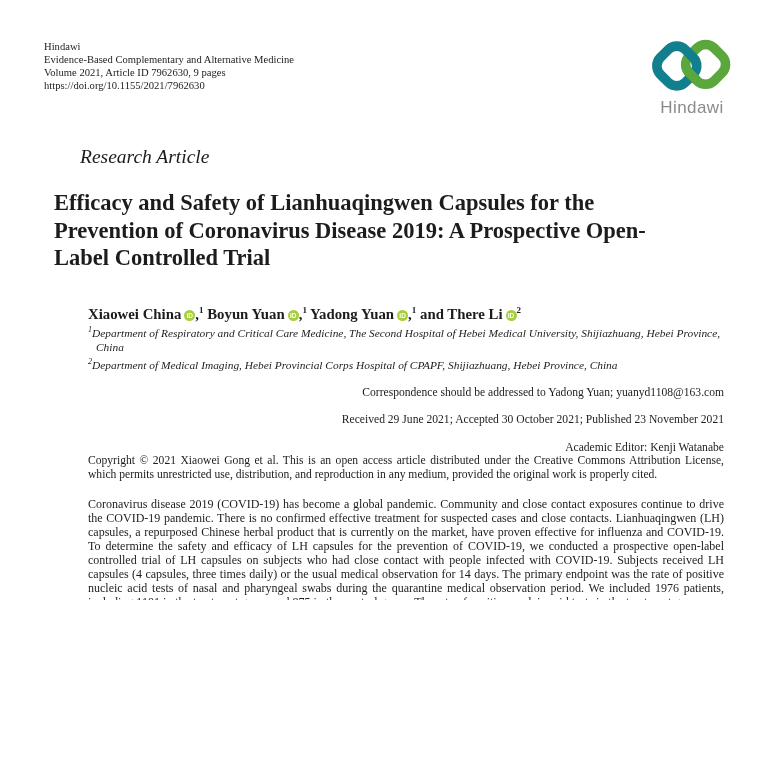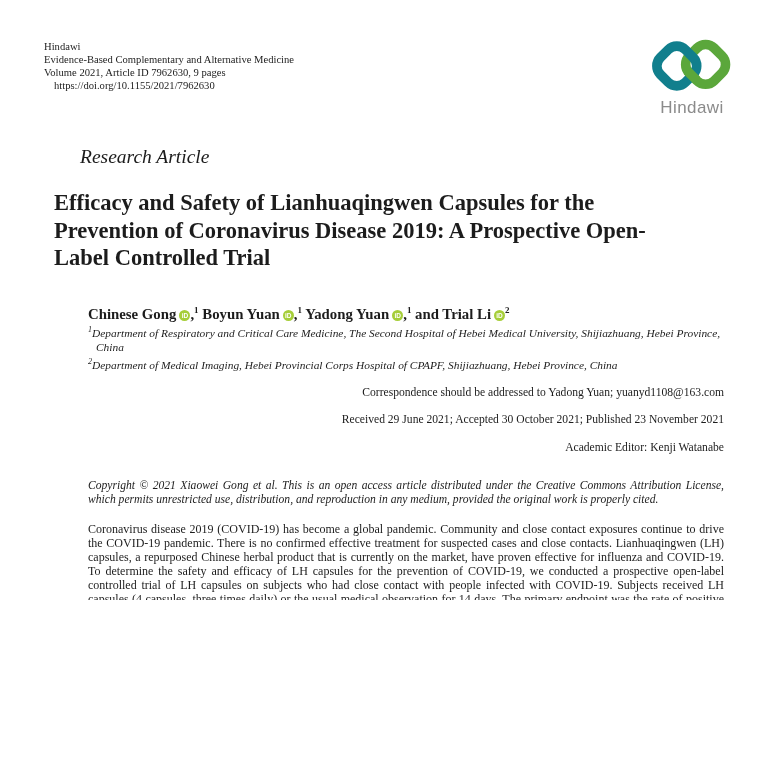--- a/index.html
+++ b/index.html
@@ -7,21 +7,21 @@
     position:relative;
     width:767px;height:600px;
     background:#ffffff;
     font-family:"Liberation Serif",serif;
     color:#1c1c1c;
     overflow:hidden;
   }
   
   .masthead{position:absolute;left:44px;top:40px;font-size:10.6px;line-height:13px;}
   .masthead div{white-space:nowrap;}
-  .doi-line{cursor:pointer;margin-left:10px;}
+  .doi-line{cursor:pointer;}
   
   .logo-block{position:absolute;left:644px;top:34px;width:96px;text-align:center;}
   .logo-svg{display:block;margin:0 auto;width:88px;height:64px;}
   .ring-teal{stroke:var(--logo-teal);fill:none;}
   .ring-green{stroke:var(--logo-green);fill:none;}
   .logo-wordmark{
     font-family:"Liberation Sans",sans-serif;
     font-size:17px;color:var(--logo-text-gray);
     margin-top:0px;letter-spacing:.4px;
   }
@@ -39,21 +39,21 @@
     display:inline-block;width:11px;height:11px;border-radius:50%;
     background:var(--orcid-green);color:#fff;
     font-family:"Liberation Sans",sans-serif;font-size:6.5px;font-weight:bold;
     line-height:11px;text-align:center;vertical-align:1px;margin-left:3px;
     cursor:pointer;
   }
   .affiliations{font-style:italic;font-size:11.4px;line-height:14.4px;}
   .affiliation{padding-left:8px;text-indent:-8px;}
   .affiliation sup{font-size:8px;font-style:italic;}
   .meta-line{margin-top:14px;font-size:11.6px;line-height:13.5px;text-align:right;}
-  .copyright{margin-top:25px;font-size:11.6px;line-height:13.8px;text-align:justify;font-style:italic;}
+  .copyright{margin-top:0;font-size:11.6px;line-height:13.8px;text-align:justify;}
   .abstract{margin-top:15px;font-size:12px;line-height:14px;text-align:justify;}
 </style>
 </head>
 <body>
 
 <div class="page">
 
   <div class="masthead">
     <div>Hindawi</div>
     <div>Evidence-Based Complementary and Alternative Medicine</div>
@@ -70,21 +70,21 @@
 
       <path class="ring-green" d="M 49 46 L 61 58" stroke-width="12" stroke-linecap="butt"></path>
     </svg>
     <div class="logo-wordmark">Hindawi</div>
   </div>
 
   <div class="article-type">Research Article</div>
   <h1 class="article-title" style="margin:10px;">Efficacy and Safety of Lianhuaqingwen Capsules for the Prevention of Coronavirus Disease 2019: A Prospective Open-Label Controlled Trial</h1>
 
   <div class="content">
-    <div class="author-line"><span>Chinese Gong</span><span class="orcid">iD</span>,<sup>1</sup> <span>Boyun Yuan</span><span class="orcid">iD</span>,<sup>1</sup> <span>Yadong Yuan</span><span class="orcid">iD</span>,<sup>1</sup> <span>and Trial Li</span><span class="orcid">iD</span><sup>2</sup></div>
+    <div class="author-line"><span>Xiaowei China</span><span class="orcid">iD</span>,<sup>1</sup> <span>Boyun Yuan</span><span class="orcid">iD</span>,<sup>1</sup> <span>Yadong Yuan</span><span class="orcid">iD</span>,<sup>1</sup> <span>and There Li</span><span class="orcid">iD</span><sup>2</sup></div>
     <div class="affiliations">
         <div class="affiliation"><sup>1</sup>Department of Respiratory and Critical Care Medicine, The Second Hospital of Hebei Medical University, Shijiazhuang, Hebei Province, China</div>
         <div class="affiliation"><sup>2</sup>Department of Medical Imaging, Hebei Provincial Corps Hospital of CPAPF, Shijiazhuang, Hebei Province, China</div>
       </div>
     <div class="meta-line">Correspondence should be addressed to Yadong Yuan; yuanyd1108@163.com</div>
     <div class="meta-line">Received 29 June 2021; Accepted 30 October 2021; Published 23 November 2021</div>
     <div class="meta-line">Academic Editor: Kenji Watanabe</div>
     <div class="copyright">Copyright © 2021 Xiaowei Gong et al. This is an open access article distributed under the Creative Commons Attribution License, which permits unrestricted use, distribution, and reproduction in any medium, provided the original work is properly cited.</div>
     <div class="abstract">Coronavirus disease 2019 (COVID-19) has become a global pandemic. Community and close contact exposures continue to drive the COVID-19 pandemic. There is no confirmed effective treatment for suspected cases and close contacts. Lianhuaqingwen (LH) capsules, a repurposed Chinese herbal product that is currently on the market, have proven effective for influenza and COVID-19. To determine the safety and efficacy of LH capsules for the prevention of COVID-19, we conducted a prospective open-label controlled trial of LH capsules on subjects who had close contact with people infected with COVID-19. Subjects received LH capsules (4 capsules, three times daily) or the usual medical observation for 14 days. The primary endpoint was the rate of positive nucleic acid tests of nasal and pharyngeal swabs during the quarantine medical observation period. We included 1976 patients, including 1101 in the treatment group and 875 in the control group. The rate of positive nucleic acid tests in the treatment group was significantly lower than that in the control group (0.27% vs. 1.14%, respectively; mean difference: −0.87%; 95% CI: −1.83 to −0.13; p = 0.0174) during the quarantine medical observation period (14 days). Among subjects with different close contact states, there was no significant difference in the rate of positive nucleic acid test results among close contacts in the treatment group and the control group (6.45% vs. 11.43%, respectively; p = 0.6762). Among secondary close contacts, the rate of positive nucleic acid tests in the treatment group was significantly lower than that in the control group (0.09% vs. 0.71%, respectively; p = 0.0485). No serious adverse events were reported. Taken together, and in light of the safety and effectiveness profiles, these results show that LH capsules can be considered to prevent the progression of COVID-19 after close contact with an infected person. This trial is registered with ChiCTR2100043012.</div>
   </div>

